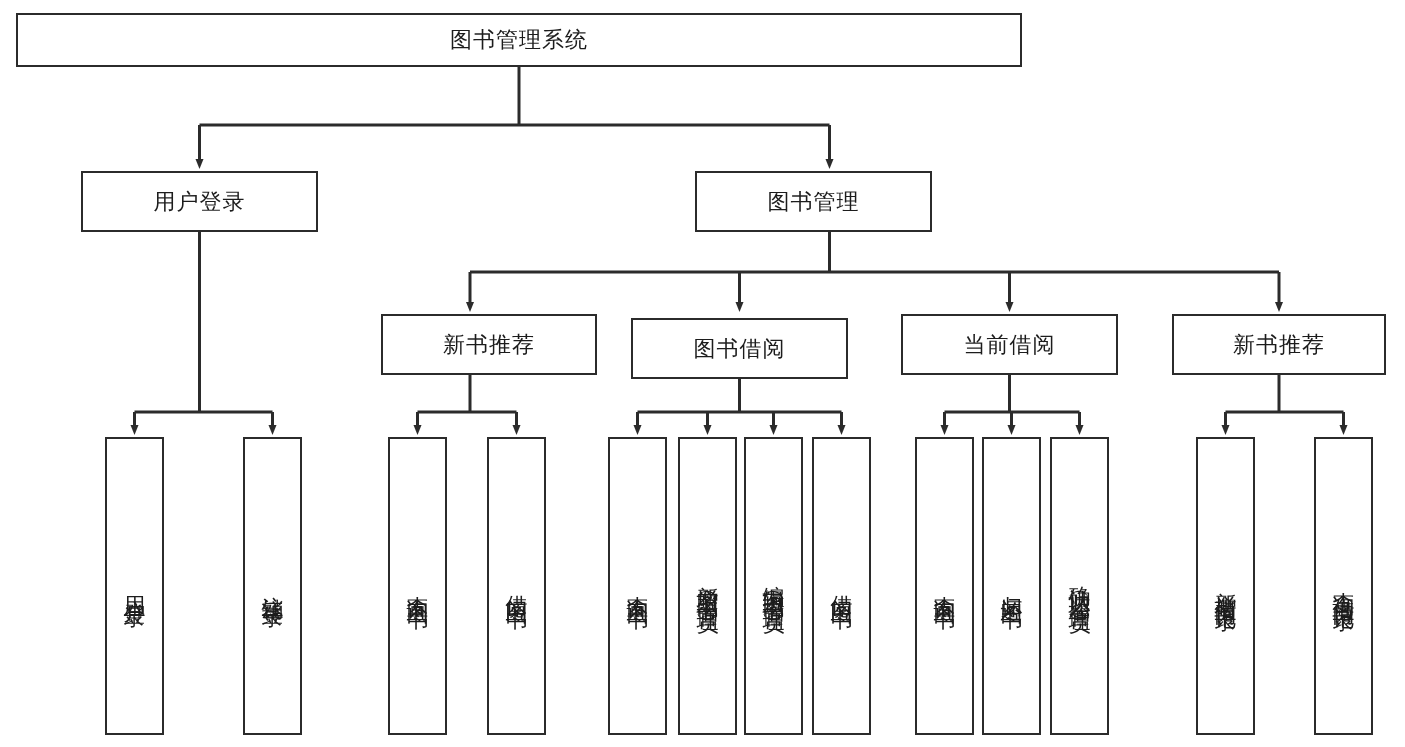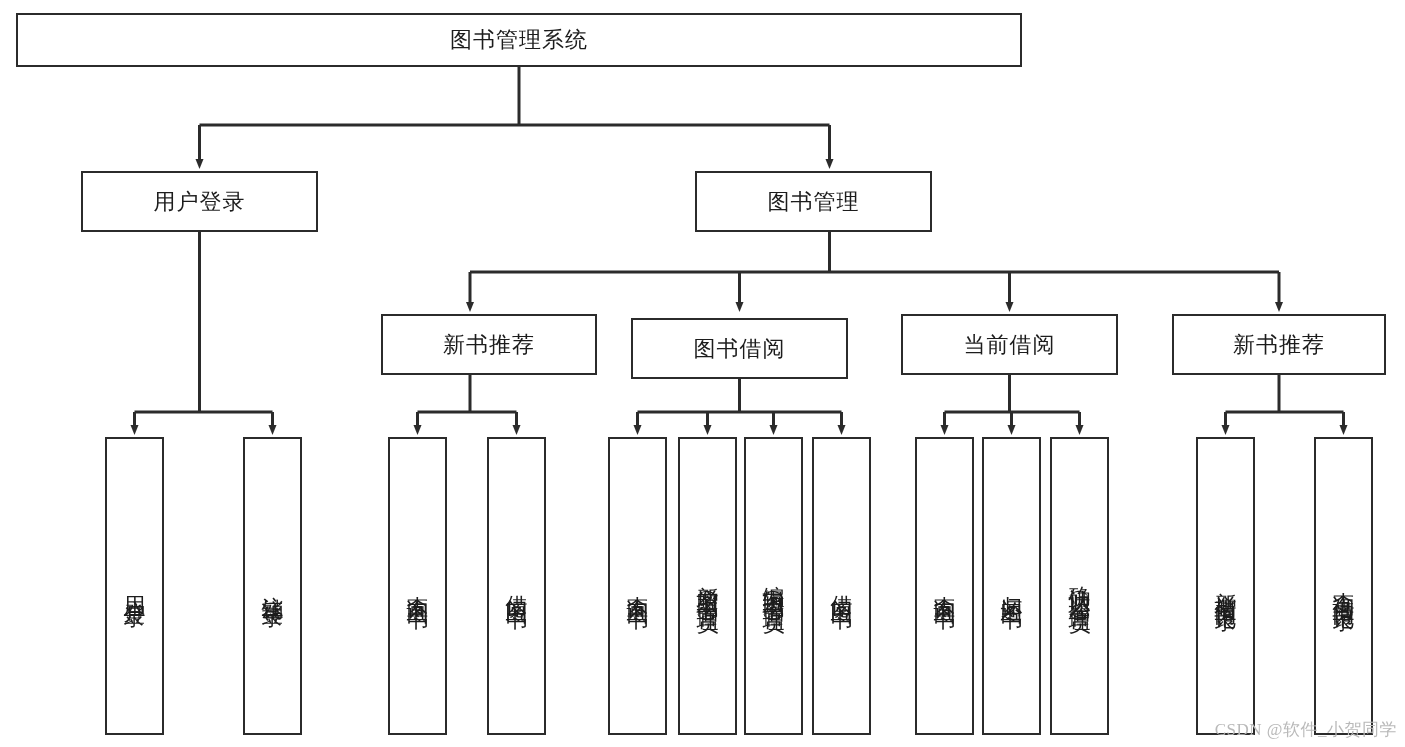--- a/index.html
+++ b/index.html
@@ -166,15 +166,14 @@
         <span class="vtext">确认归还（管理员）</span>
       </div>
       <div class="node node-v" style="left: 1196px; top: 437px; width: 59px; height: 298px;">
         <span class="vtext">新增借阅记录</span>
       </div>
       <div class="node node-v" style="left: 1314px; top: 437px; width: 59px; height: 298px;">
         <span class="vtext">查询借阅记录</span>
       </div>
     </div>
 
-  <div class="watermark">CSDN @软件_小贺同学</div>
 
 </div>
 
 </body></html>

